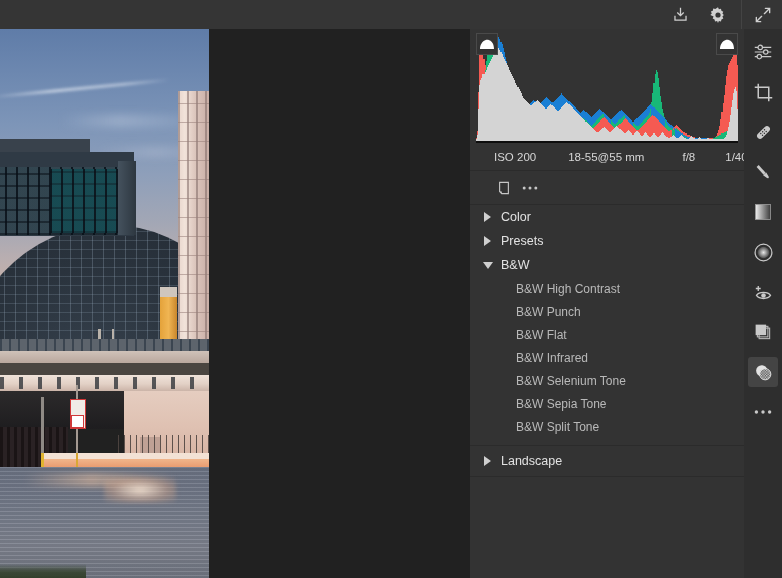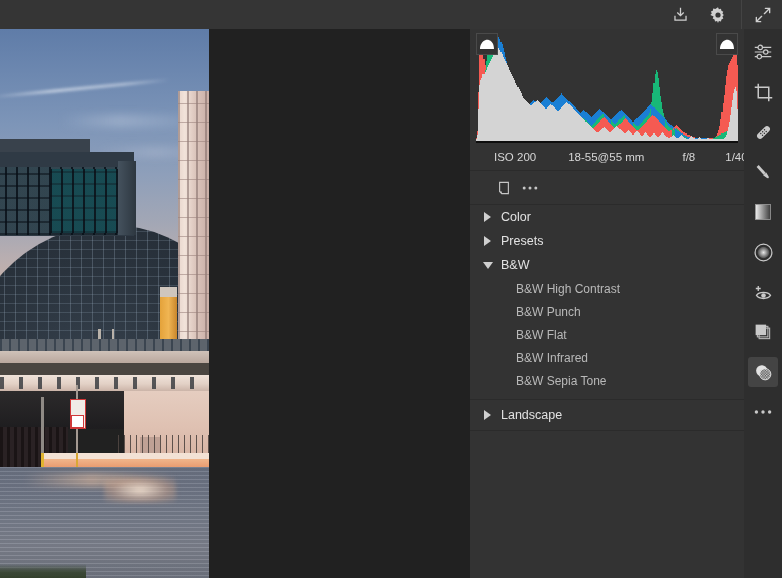--- a/index.html
+++ b/index.html
@@ -1690,21 +1690,27 @@
         <div class="preset-row">
           <span class="preset-label">B&amp;W Punch</span>
         </div>
         <div class="preset-row">
           <span class="preset-label">B&amp;W Flat</span>
         </div>
         <div class="preset-row">
           <span class="preset-label">B&amp;W Infrared</span>
         </div>
         <div class="preset-row">
+          <span class="preset-label">B&amp;W Selenium Tone</span>
+        </div>
+        <div class="preset-row">
           <span class="preset-label">B&amp;W Sepia Tone</span>
+        </div>
+        <div class="preset-row">
+          <span class="preset-label">B&amp;W Split Tone</span>
         </div>
         <div class="list-sep"></div>
         <div class="defaults-sec">
           <div class="group-row">
             <span class="tri closed"></span>
             <span class="group-label">Landscape</span>
           </div>
         </div>
         <div class="list-sep" style="margin-top: 0px;"></div>
       </div>

